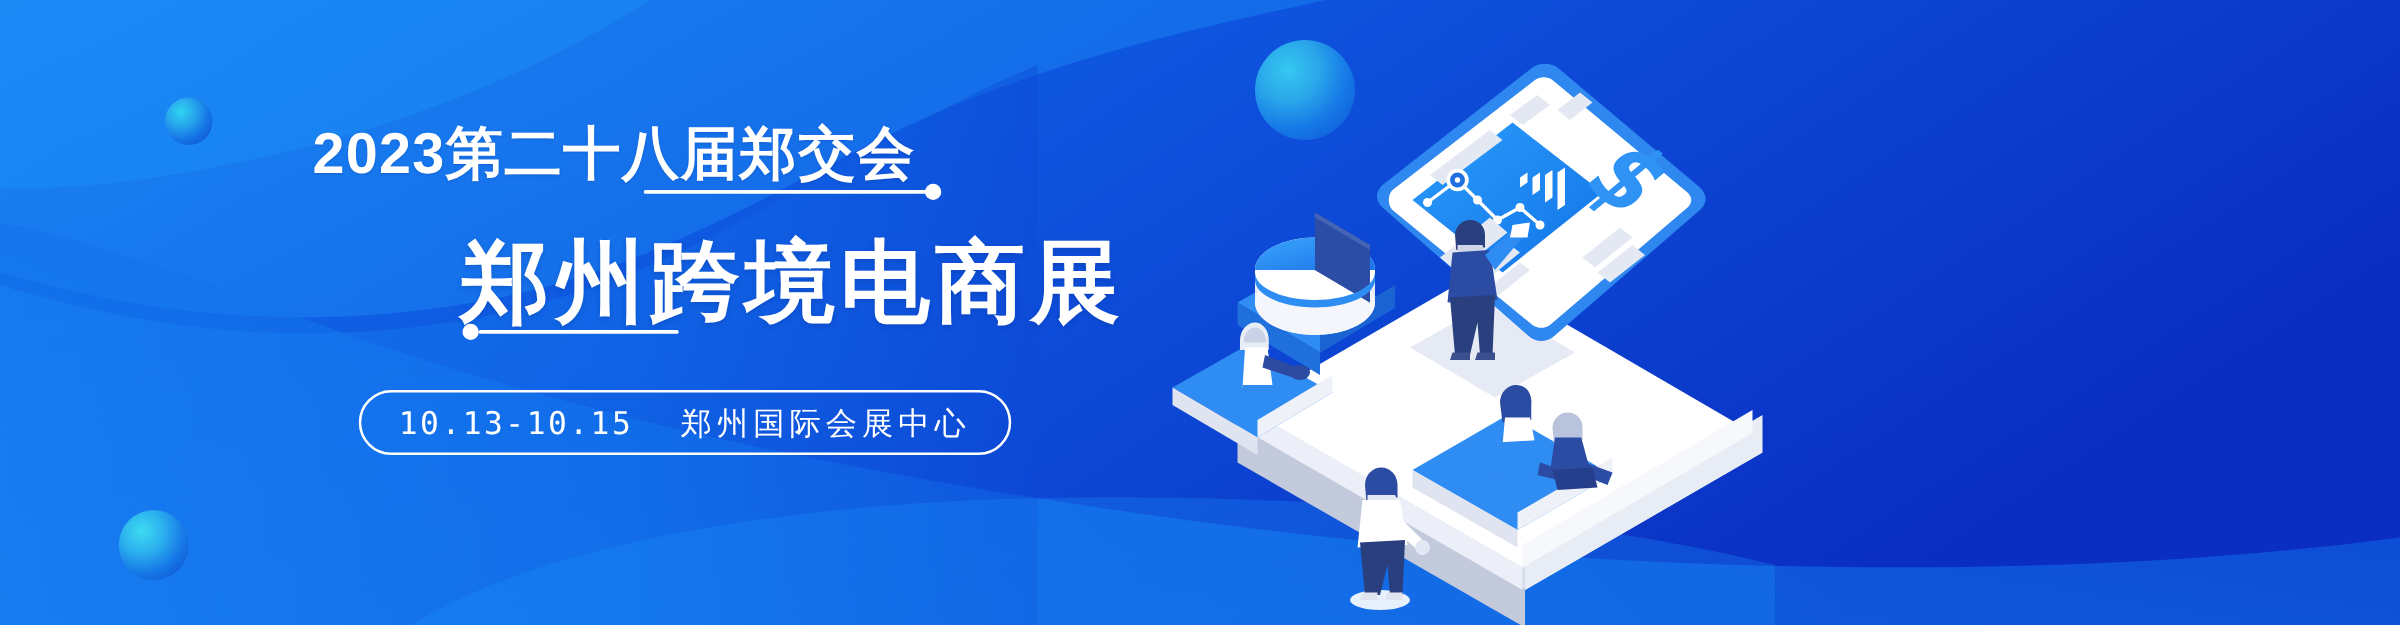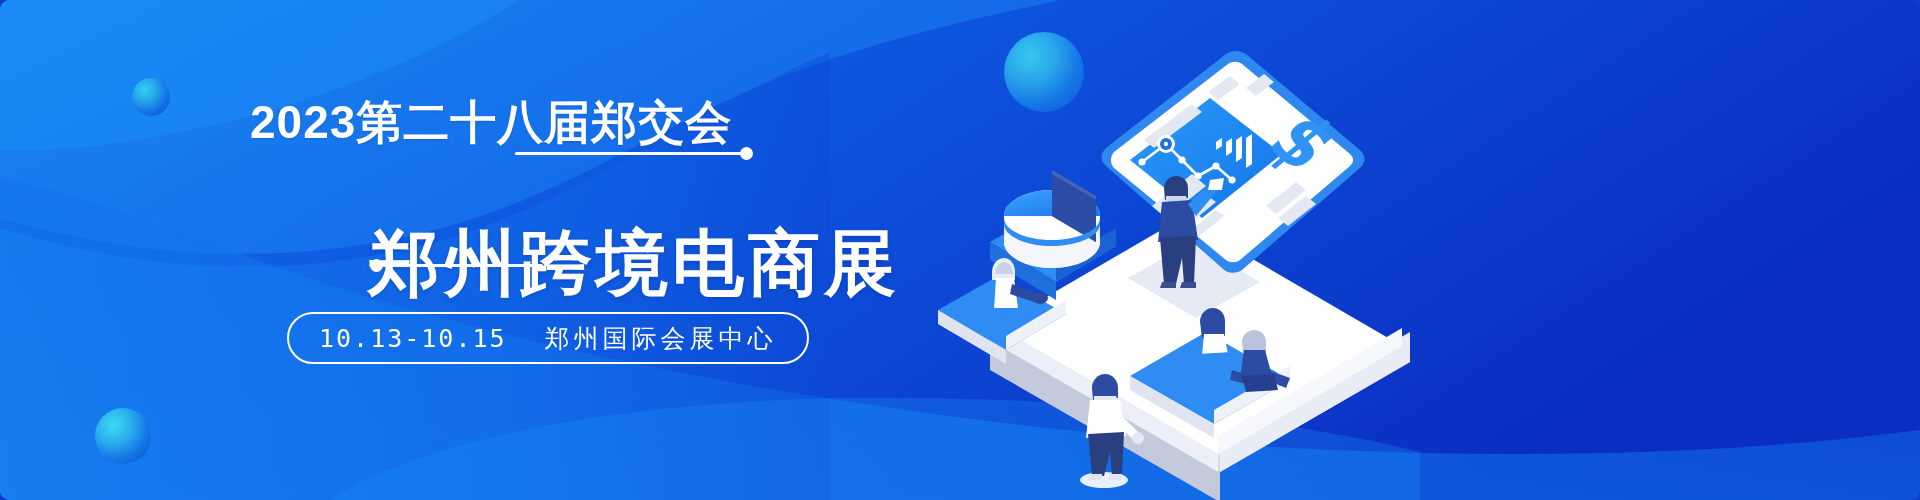--- a/index.html
+++ b/index.html
@@ -7,21 +7,20 @@
     padding: 0;
     background: #0b3fd0;
   }
   #banner {
     position: relative;
     width: 1920px;
     height: 500px;
     overflow: hidden;
     font-family: "Liberation Sans", "DejaVu Sans", sans-serif;
     background: linear-gradient(120deg, #1379ef 0%, #0f68e8 22%, #0d50dd 52%, #0b38ca 78%, #0a2fc4 100%);
-    border-radius: 10px;
   }
 
   
   .bg-layer { position:absolute; inset:0; pointer-events:none; }
   .bg-layer svg { display:block; width:1920px; height:500px; }
 
   
   .sphere {
     position: absolute;
     border-radius: 50%;
@@ -74,21 +73,20 @@
 
   .headline {
     position: absolute;
     left: 368px; top: 178px;
     font-size: 72px;
     font-weight: 700;
     color: #ffffff;
     letter-spacing: 4px;
     white-space: nowrap;
     text-shadow: 0 2px 4px rgba(4,30,95,0.20);
-    margin-top: 38px;
   }
 
   .rule-bottom {
     position: absolute;
     left: 383px; top: 264px;
     width: 160px; height: 3px;
     background: #ffffff;
     border-radius: 2px;
   }
   .rule-bottom-dot {

